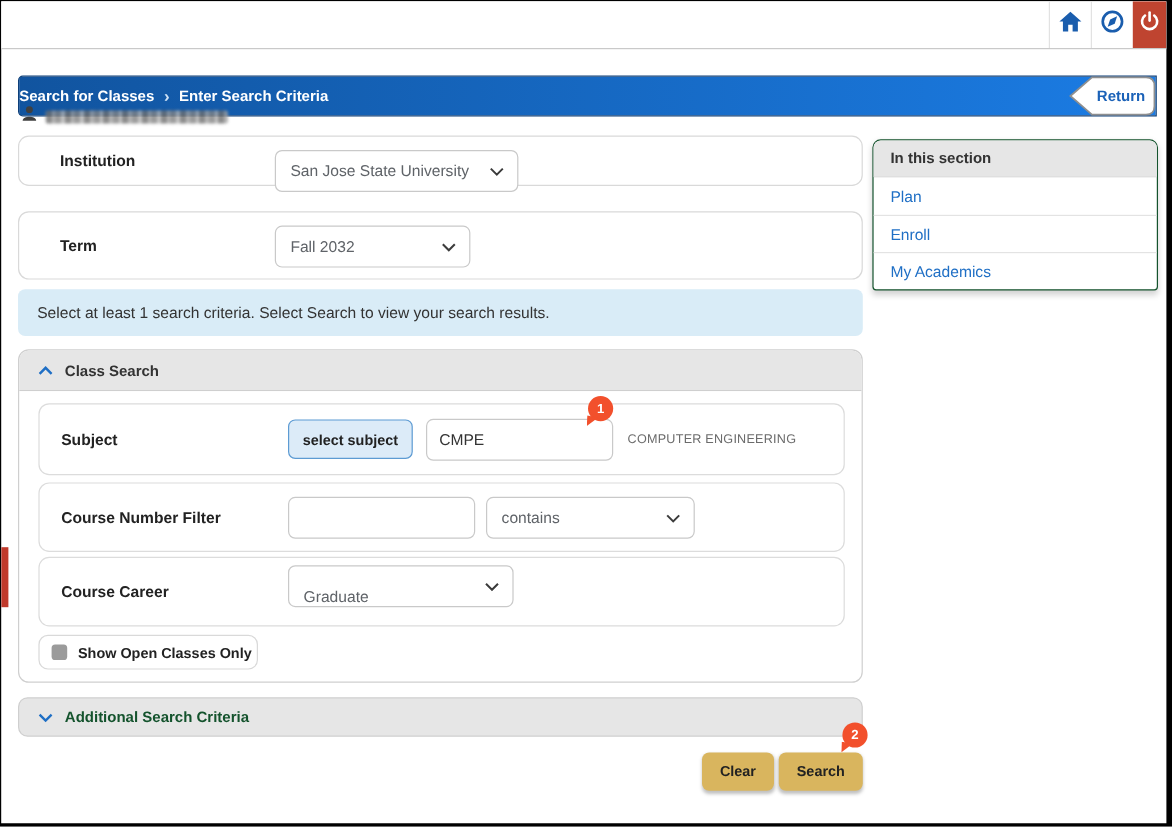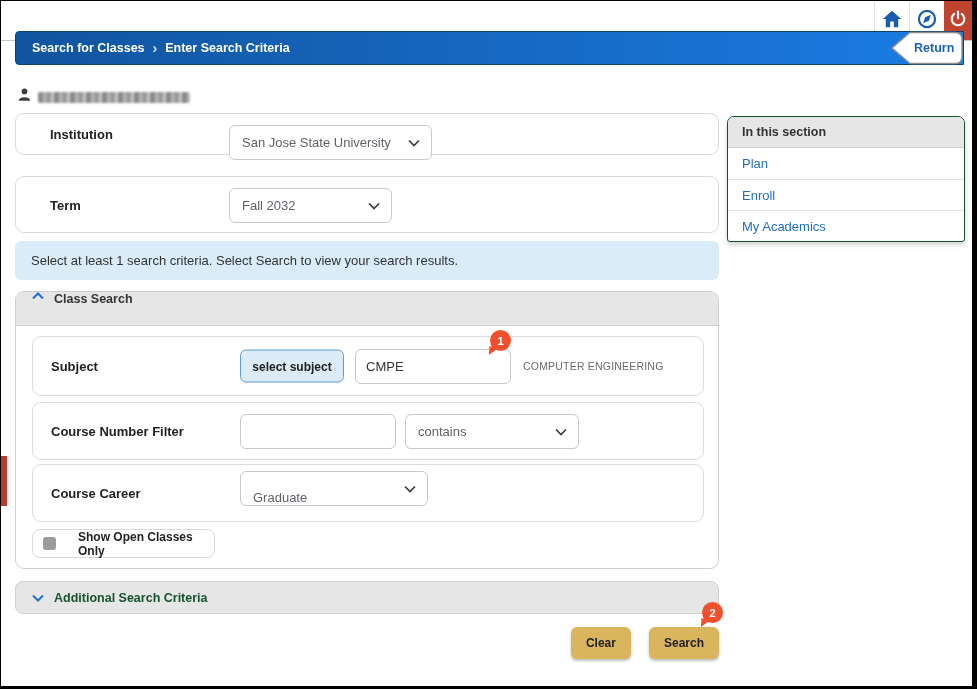--- a/index.html
+++ b/index.html
@@ -9,24 +9,24 @@
     position:relative; width:977px; height:689px; background:#fff;
     border:solid #000; border-width:1px 5px 3px 1px; overflow:hidden;
   }
   
   .topbar { position:absolute; top:0; left:0; right:0; height:40px; background:#fff;
             border-bottom:1px solid #c9c9c9; display:flex; justify-content:flex-end; }
   .topbar-cell { width:35px; height:100%; display:flex; align-items:center; justify-content:center;
                  border-left:1px solid #e2e2e2; cursor:pointer; }
   .topbar-cell.signout { width:28px; background:#bf4430; border-left:none; }
   
-  .bluebar { position:absolute; top:30px; left:14px; width:949px; height:34px;
+  .bluebar { position:absolute; top:62px; left:14px; width:949px; height:34px;
              background:linear-gradient(90deg,#11549f 0%,#1b7ce4 100%);
              border:1px solid #0d3f79; border-radius:4px 0 0 4px;
-             display:flex; align-items:center; padding-left:16px; }
+             display:flex; align-items:center; }
   .bluebar .crumb { color:#fff; font-size:12.5px; font-weight:bold; }
   .bluebar .sep   { color:#cfe3f7; font-size:14px; font-weight:bold; margin:0 8px; }
   .return-btn { position:absolute; right:-1px; top:-1px; width:74px; height:34px; cursor:pointer; }
   .return-btn span { position:absolute; left:24px; top:0; height:34px; display:flex; align-items:center;
                      color:#1b62b8; font-size:12.5px; font-weight:bold; }
   
   .user-row { position:absolute; top:86px; left:16px; height:20px; display:flex; align-items:center; gap:6px; }
   .redacted { width:152px; height:11px; border-radius:2px; opacity:.8; filter:blur(1.3px);
               background:repeating-linear-gradient(90deg,#6e6e6e 0 5px,#a2a2a2 5px 8px,#828282 8px 13px,#b5b5b5 13px 16px); }
   
@@ -35,38 +35,38 @@
                  font-size:13px; font-weight:bold; color:#222; }
   .select { position:absolute; height:35px; border:1px solid #c9c9c9; border-radius:6px; background:#fff;
             display:flex; align-items:center; padding:0 30px 0 12px; font-size:13px; color:#5f6368; cursor:pointer; }
   .select svg { position:absolute; right:11px; top:50%; transform:translateY(-50%); }
   .text-input { position:absolute; height:35px; border:1px solid #c9c9c9; border-radius:6px;
                 font-size:13px; color:#333; padding:0 10px; font-family:"Liberation Sans",sans-serif; outline:none; }
   .notice { position:absolute; top:240px; left:14px; width:704px; height:39px; background:#d9ecf7;
             border-radius:6px; display:flex; align-items:center; padding-left:16px; font-size:13px; color:#333; }
   .section { position:absolute; left:14px; width:704px; border:1px solid #cfcfcf; border-radius:9px; overflow:visible; background:#fff; }
   .section-head { height:34px; background:#e6e6e6; border-bottom:1px solid #cfcfcf; border-radius:8px 8px 0 0;
-                  display:flex; gap:10px; padding-left:16px; cursor:pointer; }
+                  display:flex; align-items:center; gap:10px; padding-left:16px; cursor:pointer; }
   .section-head .title { font-size:12.5px; font-weight:bold; color:#333; }
   .bar { position:absolute; left:14px; width:704px; height:33px; background:#e6e6e6; border:1px solid #cfcfcf;
          border-radius:8px; display:flex; align-items:center; gap:10px; padding-left:16px; cursor:pointer; }
   .bar .title { font-size:12.5px; font-weight:bold; color:#14532d; }
   .inner-card { position:absolute; left:16px; width:672px; background:#fff; border:1px solid #dcdcdc; border-radius:9px; }
   .select-subject-btn { position:absolute; left:207px; top:50%; transform:translateY(-50%);
                         width:104px; height:33px; background:#dcebf8; border:1px solid #5d9bd3; border-radius:6px;
                         font-size:12px; font-weight:bold; color:#222; cursor:pointer; font-family:"Liberation Sans",sans-serif; }
   .subject-desc { position:absolute; left:490px; top:50%; transform:translateY(-50%);
                   font-size:10.5px; color:#6b6b6b; letter-spacing:.2px; }
   .open-classes { position:absolute; left:16px; top:237px; width:183px; height:29px; background:#fff;
-                  border:1px solid #d9d9d9; border-radius:8px; display:flex; align-items:center; gap:22px;
+                  border:1px solid #d9d9d9; border-radius:8px; display:flex; align-items:center; gap:9px;
                   padding-left:10px; cursor:pointer; }
   .checkbox { width:13px; height:13px; background:#9b9b9b; border-radius:3px; flex:none; }
   .open-classes .lbl { font-size:12px; font-weight:bold; color:#222; }
   
-  .actions { position:absolute; left:14px; top:626px; width:704px; display:flex; justify-content:flex-end; gap:18px; }
+  .actions { position:absolute; left:14px; top:626px; width:704px; display:flex; justify-content:flex-end; gap:4px; }
   .btn-gold { height:32px; padding:0 15px; background:#d9b55e; border:none; border-radius:6px;
               font-size:12px; font-weight:bold; color:#222; cursor:pointer;
               box-shadow:0 2px 3px rgba(0,0,0,.25); font-family:"Liberation Sans",sans-serif; }
   
   .badge { position:absolute; width:21px; height:21px; background:#f2502c; border-radius:50%;
            color:#fff; font-size:11px; font-weight:bold; display:flex; align-items:center; justify-content:center; z-index:20; }
   .badge::after { content:''; position:absolute; left:-1px; bottom:-4px; width:9px; height:9px; background:#f2502c;
                   clip-path:polygon(0 100%, 5% 0, 100% 25%); }
   
   .sidebar { position:absolute; left:726px; top:115px; width:238px; background:#fff;

